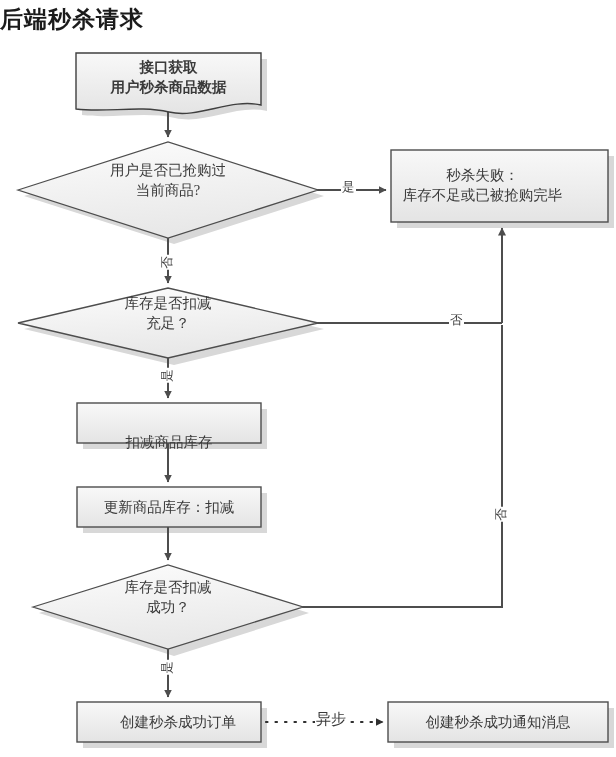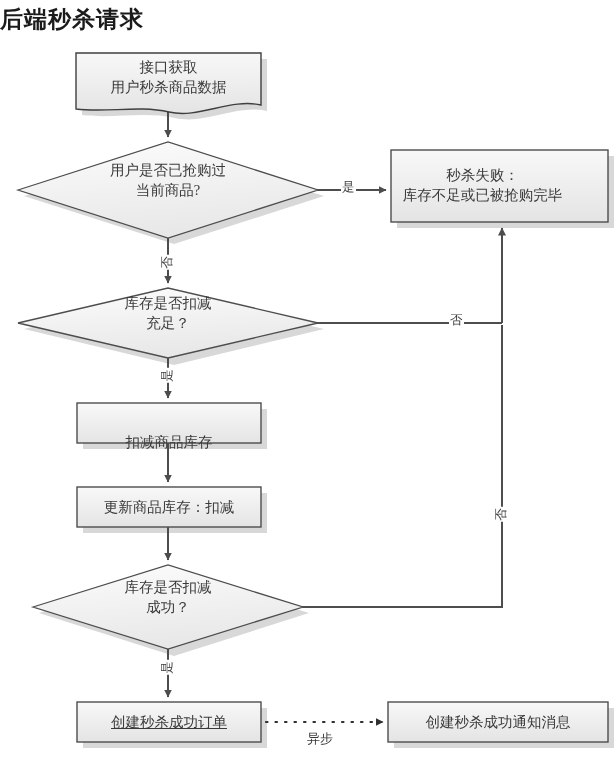--- a/index.html
+++ b/index.html
@@ -139,56 +139,56 @@
 
     <rect x="77" y="487" width="184" height="40" fill="url(#nodeGrad)" stroke="#4d4d4d" stroke-width="1.4"></rect>
 
     <path d="M33,607 L168,565 L303,607 L168,649 Z" fill="url(#diaGrad)" stroke="#4d4d4d" stroke-width="1.3"></path>
 
     <rect x="77" y="702" width="184" height="40" fill="url(#nodeGrad)" stroke="#4d4d4d" stroke-width="1.4"></rect>
 
     <rect x="388" y="702" width="220" height="40" fill="url(#nodeGrad)" stroke="#4d4d4d" stroke-width="1.4"></rect>
   </svg>
 
-  <div class="node-text" style="left:76px; top:57px; width:185px;">接口获取
+  <div class="node-text" style="left:76px; top:57px; width:185px;font-weight:bold;">接口获取
 用户秒杀商品数据</div>
 
   <div class="node-text" style="left:48px; top:160px; width:240px;">用户是否已抢购过
 当前商品?</div>
 
   <div class="node-text" style="left:374px; top:165px; width:217px;">秒杀失败：
 库存不足或已被抢购完毕</div>
 
   <div class="node-text" style="left:48px; top:293px; width:240px;">库存是否扣减
 充足？</div>
 
   <div class="node-text" style="left:77px; top:432px; width:184px;">扣减商品库存</div>
 
   <div class="node-text" style="left:77px; top:497px; width:184px;">更新商品库存：扣减</div>
 
   <div class="node-text" style="left:48px; top:577px; width:240px;">库存是否扣减
 成功？</div>
 
-  <div class="node-text" style="left:77px; top:712px; width:184px;text-decoration:underline;">创建秒杀成功订单</div>
+  <div class="node-text" style="left:86px; top:712px; width:184px;">创建秒杀成功订单</div>
 
   <div class="node-text" style="left:388px; top:712px; width:220px;text-align:center;">创建秒杀成功通知消息</div>
 
   <div class="edge-label" style="left:341px; top:181px;">是</div>
 
   <div class="edge-label vert" style="left:160px; top:256px;">否</div>
 
   <div class="edge-label" style="left:449px; top:314px;">否</div>
 
   <div class="edge-label vert" style="left:160px; top:369px;">是</div>
 
   <div class="edge-label vert" style="left:494px; top:508px;">否</div>
 
   <div class="edge-label vert" style="left:160px; top:661px;">是</div>
 
-  <div class="edge-label" style="left:306px; top:713px; font-size:13px;margin-top:19px;">异步</div>
+  <div class="edge-label" style="left:315px; top:713px; font-size:15px;">异步</div>
 
   <div class="hit" style="left:76px; top:53px; width:185px; height:60px;"></div>
   <div class="hit" style="left:18px; top:142px; width:300px; height:96px;"></div>
   <div class="hit" style="left:391px; top:150px; width:217px; height:72px;"></div>
   <div class="hit" style="left:18px; top:288px; width:300px; height:70px;"></div>
   <div class="hit" style="left:77px; top:403px; width:184px; height:40px;"></div>
   <div class="hit" style="left:77px; top:487px; width:184px; height:40px;"></div>
   <div class="hit" style="left:33px; top:565px; width:270px; height:84px;"></div>
   <div class="hit" style="left:77px; top:702px; width:184px; height:40px;"></div>
   <div class="hit" style="left:388px; top:702px; width:220px; height:40px;"></div>

